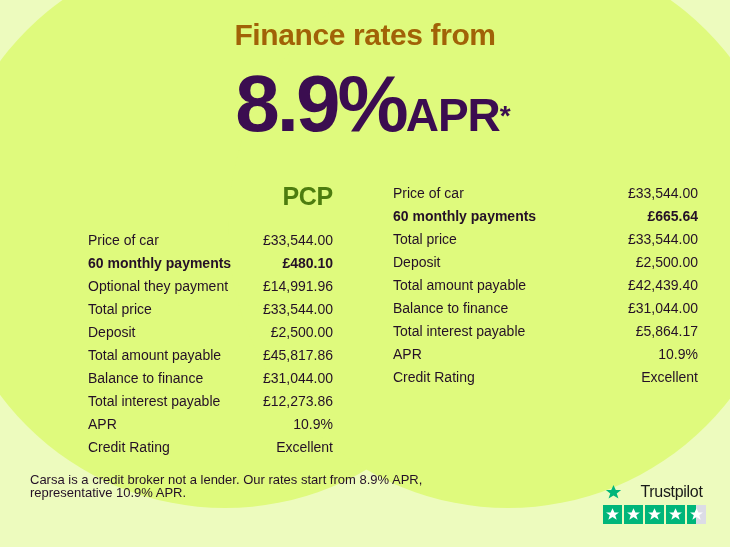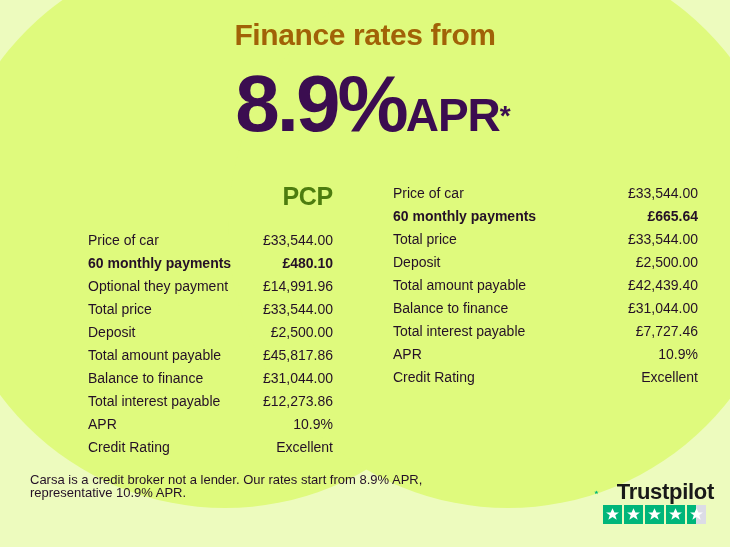--- a/index.html
+++ b/index.html
@@ -146,22 +146,22 @@
     top: 483px;
     width: 120px;
     text-align: center;
   }
   .tp-wordmark {
     display: flex;
     align-items: center;
     justify-content: center;
     gap: 18px;
     color: #191919;
-    font-size: 22px;
-    font-weight: bold;
+    font-size: 16px;
+    font-weight: normal;
     letter-spacing: -0.3px;
     line-height: 18px;
   }
   .tp-stars {
     display: flex;
     gap: 2px;
     justify-content: center;
     margin-top: 4px;
   }
   .tp-star {
@@ -270,21 +270,21 @@
           <div class="row">
             <span class="label">Total amount payable</span>
             <span class="value">£42,439.40</span>
           </div>
           <div class="row">
             <span class="label">Balance to finance</span>
             <span class="value">£31,044.00</span>
           </div>
           <div class="row">
             <span class="label">Total interest payable</span>
-            <span class="value">£7,727.46</span>
+            <span class="value">£5,864.17</span>
           </div>
           <div class="row">
             <span class="label">APR</span>
             <span class="value">10.9%</span>
           </div>
           <div class="row">
             <span class="label">Credit Rating</span>
             <span class="value">Excellent</span>
           </div>
         </div>

